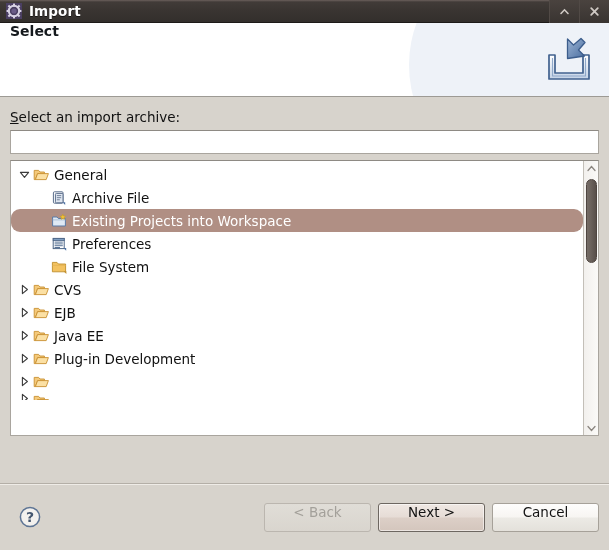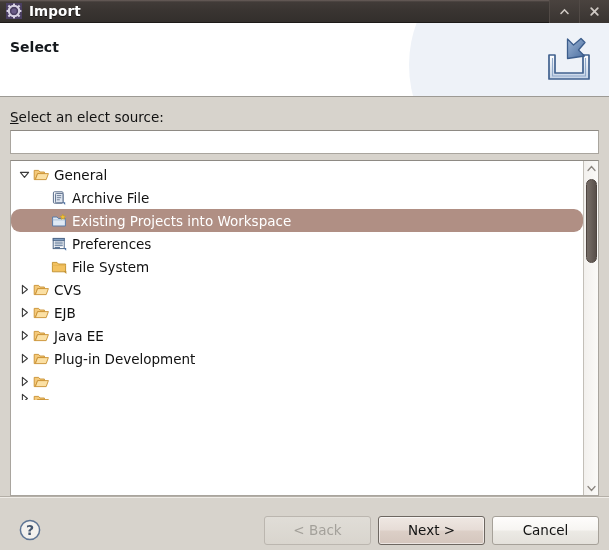--- a/index.html
+++ b/index.html
@@ -86,21 +86,21 @@
     right: -40px;
     top: -78px;
     width: 240px;
     height: 240px;
     border-radius: 50%;
     background: #eef2f8;
   }
   .banner-title {
     position: absolute;
     left: 10px;
-    top: 16px;
+    top: 0;
     font-size: 14px;
     font-weight: bold;
     color: #15191d;
   }
   .banner-sub {
     position: absolute;
     left: 10px;
     top: 32px;
     font-size: 13.5px;
     color: #1c2227;
@@ -141,21 +141,21 @@
     font-size: 13.5px;
     color: #111;
     outline: none;
     display: block;
   }
   .filter-input::placeholder { color: #9a9a9a; }
 
   
   .tree-wrap {
     margin-top: 6px;
-    height: 336px;
+    height: 276px;
     box-sizing: border-box;
     border: 1px solid #a9a59e;
     border-top-color: #8e8a84;
     background: #ffffff;
     display: flex;
     position: relative;
     overflow: hidden;
   }
   .tree {
     flex: 1 1 auto;
@@ -272,21 +272,20 @@
     width: 107px;
     height: 29px;
     box-sizing: border-box;
     font-family: inherit;
     font-size: 13.5px;
     color: #121212;
     border: 1px solid #a6a199;
     border-radius: 3px;
     background: linear-gradient(to bottom, #fefdfc 0%, #f7f5f2 48%, #eceae5 52%, #e4e1db 100%);
     display: flex;
-    align-items: center;
     justify-content: center;
     cursor: default;
     padding: 0;
   }
   .btn.disabled {
     color: #a3a09a;
     background: linear-gradient(to bottom, #e0ddd7, #d9d5ce);
     border-color: #bbb6af;
   }
   .btn.default {
@@ -352,21 +351,21 @@
         <path d="M9 20 L9 44 L49 44 L49 20 L43 20 L43 38 L15 38 L15 20 Z" fill="url(#trayg)" stroke="#41628f" stroke-width="1.7" stroke-linejoin="round"></path>
         <path d="M12.5 23 L12.5 41 L45.5 41 L45.5 23" fill="none" stroke="#8fa8c9" stroke-width="1.1"></path>
         <path d="M30 5 L30 24 M30 28 L44 14" fill="none" stroke="none"></path>
         <path d="M27.5 4 L33.5 10 L41 3.5 L45 7.5 L38.5 15 L44.5 21 L27.5 23.5 Z" fill="url(#arrg)" stroke="#3c5d8c" stroke-width="1.3" stroke-linejoin="round"></path>
       </svg>
     </div>
   </div>
 
   <div class="content">
 
-    <div class="field-label"><span class="ul">S</span><span>elect an elect source:</span></div>
+    <div class="field-label"><span class="ul">S</span><span>elect an import archive:</span></div>
 
     <input class="filter-input" type="text" autofocus="" placeholder="" style="">
 
     <div class="tree-wrap">
       <div class="tree" id="tree-rows">
           <div class="tree-row">
             <span class="twisty">
               <svg width="11" height="11" viewBox="0 0 11 11">
                 <path d="M1.4 3.4 L9.6 3.4 L5.5 8.4 Z" fill="none" stroke="#3b3b3b" stroke-width="1.1" stroke-linejoin="round"></path>
               </svg>

